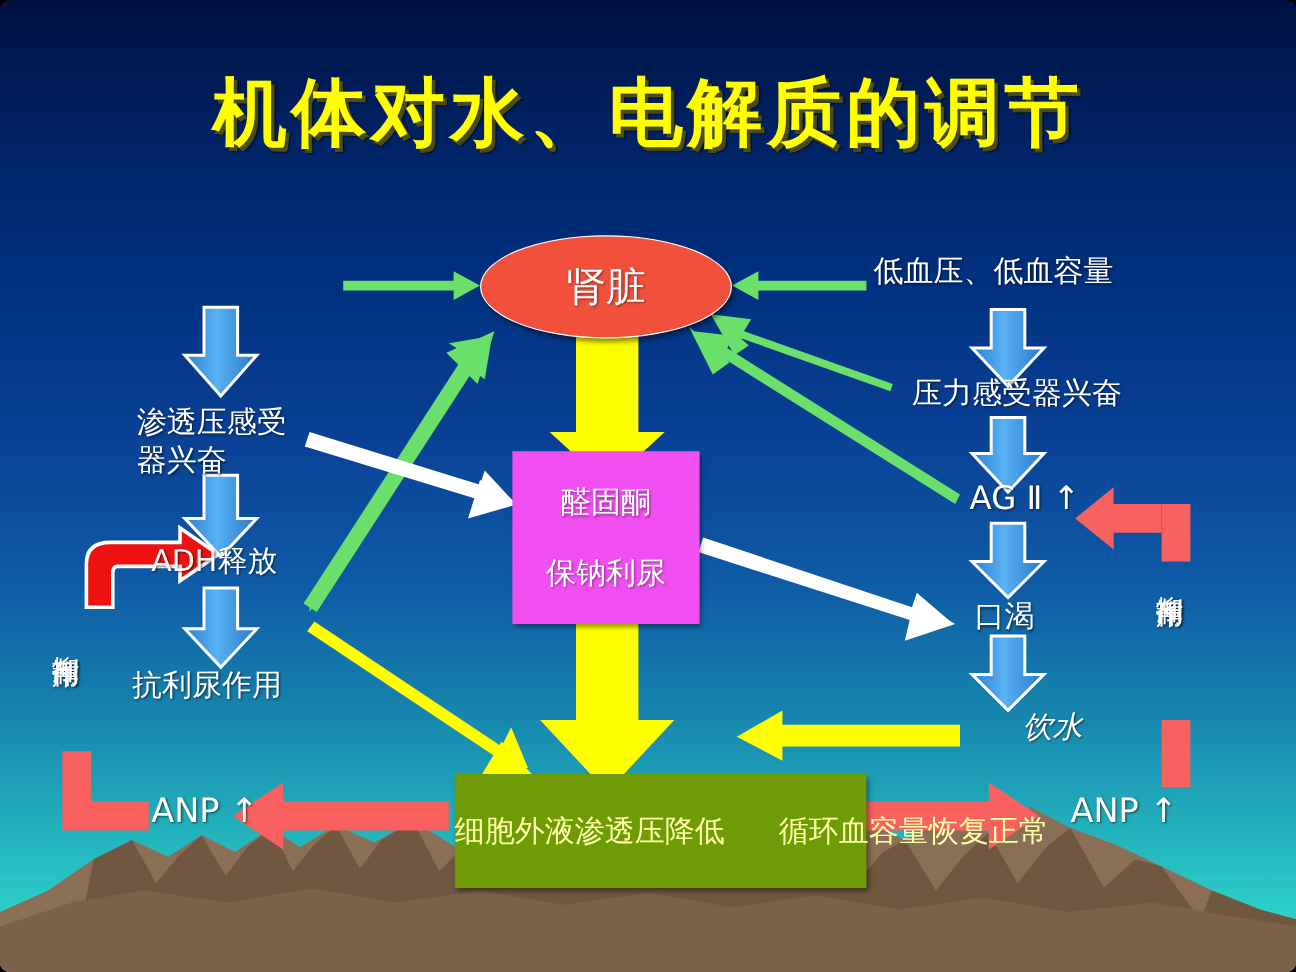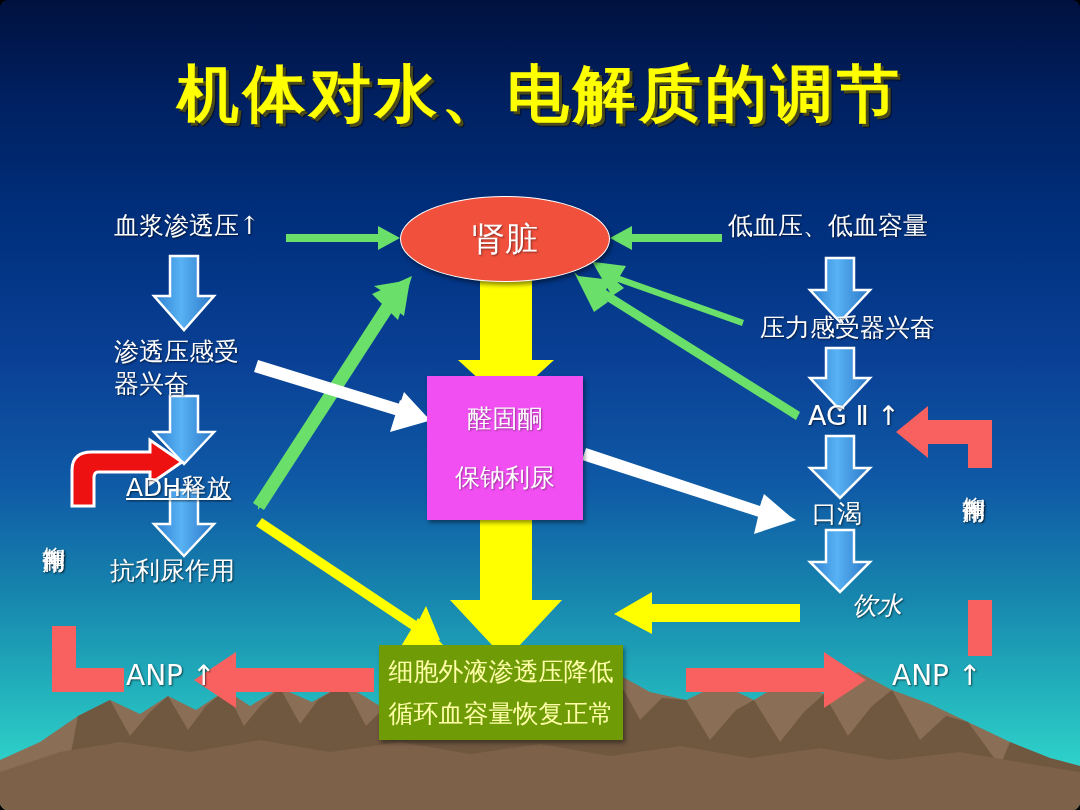--- a/index.html
+++ b/index.html
@@ -55,34 +55,35 @@
     position:absolute;left:427px;top:376px;width:156px;height:144px;
     background:#f24ff2;box-sizing:border-box;
     display:flex;flex-direction:column;align-items:center;justify-content:space-evenly;
     box-shadow:2px 3px 4px rgba(0,0,0,.4);
   }
   #aldo span{
     font-family:"DejaVu Serif","Liberation Serif",serif;
     font-size:25px;color:#ffffff;text-shadow:1px 1px 2px rgba(0,0,0,.4);
   }
   #outcome{
-    position:absolute;left:379px;top:645px;width:244px;height:95px;
+    position:absolute;left:379px;top:645px;width:343px;height:95px;
     background:#6f9c06;box-sizing:border-box;
-    display:flex;flex-direction:column;align-items:center;justify-content:space-evenly;
+    display:flex;flex-direction:row;align-items:center;justify-content:space-evenly;
     box-shadow:2px 3px 4px rgba(0,0,0,.4);
+    gap:45px;
   }
   #outcome span{
     font-family:"DejaVu Serif","Liberation Serif",serif;
     font-size:25px;color:#ffffa8;white-space:nowrap;
   }
 
   
   #l-plasma   {left:114px;top:210px;}
   #l-osmo     {left:114px;top:330px;margin-top:6px;}
-  #l-adh      {left:126px;top:472px;font-family:"DejaVu Sans","Liberation Sans",sans-serif;text-decoration:underline;}
+  #l-adh      {left:126px;top:452px;font-family:"DejaVu Sans","Liberation Sans",sans-serif;}
   #l-antidiur {left:110px;top:555px;}
   #l-inhib-l  {left:42px;top:528px;font-size:23px;}
   #l-anp-l    {left:126px;top:660px;font-family:"DejaVu Sans","Liberation Sans",sans-serif;font-size:28px;}
 
   #l-lowbp    {left:728px;top:210px;}
   #l-baro     {left:760px;top:312px;}
   #l-ag2      {left:808px;top:400px;font-family:"DejaVu Sans","Liberation Sans",sans-serif;font-size:27px;}
   #l-thirst   {left:812px;top:498px;}
   #l-drink    {left:852px;top:590px;font-style:italic;}
   #l-inhib-r  {left:962px;top:478px;font-size:23px;}
@@ -213,21 +214,20 @@
   <div id="aldo">
     <span>醛固酮</span>
     <span>保钠利尿</span>
   </div>
 
   <div id="outcome">
     <span>细胞外液渗透压降低</span>
     <span>循环血容量恢复正常</span>
   </div>
 
-  <div class="lbl" id="l-plasma">血浆渗透压↑</div>
 
   <div class="lbl" id="l-osmo">
     <div>渗透压感受</div>
     <div>器兴奋</div>
   </div>
 
   <div class="lbl sans" id="l-adh">ADH释放</div>
 
   <div class="lbl" id="l-antidiur">抗利尿作用</div>
 

